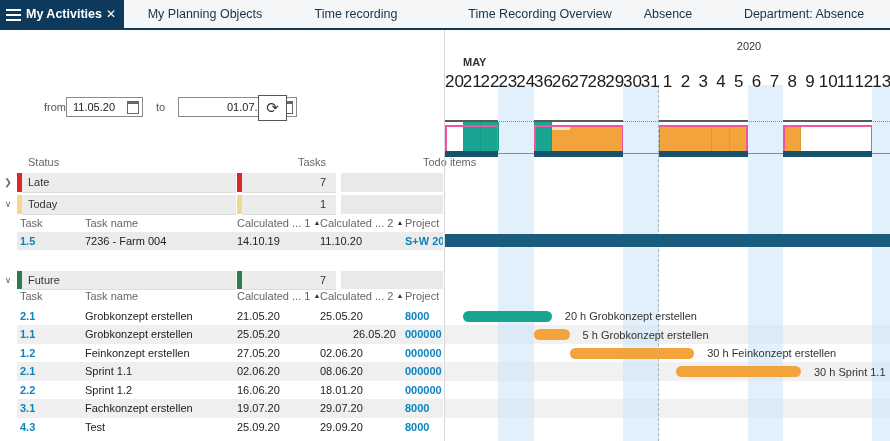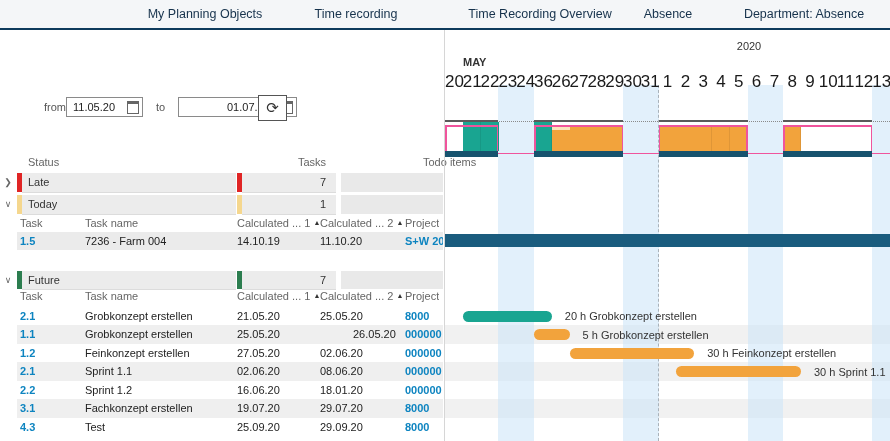--- a/index.html
+++ b/index.html
@@ -38,20 +38,29 @@
   .g-month{font-size:11px;color:#333;font-weight:bold;}
   .g-day{position:absolute;top:42px;width:18px;text-align:center;font-size:17px;color:#1a1a1a;}
   .bar-label{position:absolute;font-size:11px;color:#333;white-space:nowrap;}
 </style>
 </head>
 <body>
 
 <div id="app">
 
   <div class="abs tabbar">
+    <div class="abs active-tab">
+      <div class="abs hamburger">
+          <span></span>
+          <span></span>
+          <span></span>
+        </div>
+      <div class="abs active-tab-label">My Activities</div>
+      <div class="abs tab-close">✕</div>
+    </div>
     <div id="tabs-host">
         <div class="abs tab-item" style="left: 205px;">My Planning Objects</div>
         <div class="abs tab-item" style="left: 356px;">Time recording</div>
         <div class="abs tab-item" style="left: 540px;">Time Recording Overview</div>
         <div class="abs tab-item" style="left: 668px;">Absence</div>
         <div class="abs tab-item" style="left: 804px;">Department: Absence</div>
       </div>
     <div class="abs tabbar-border"></div>
   </div>
 

